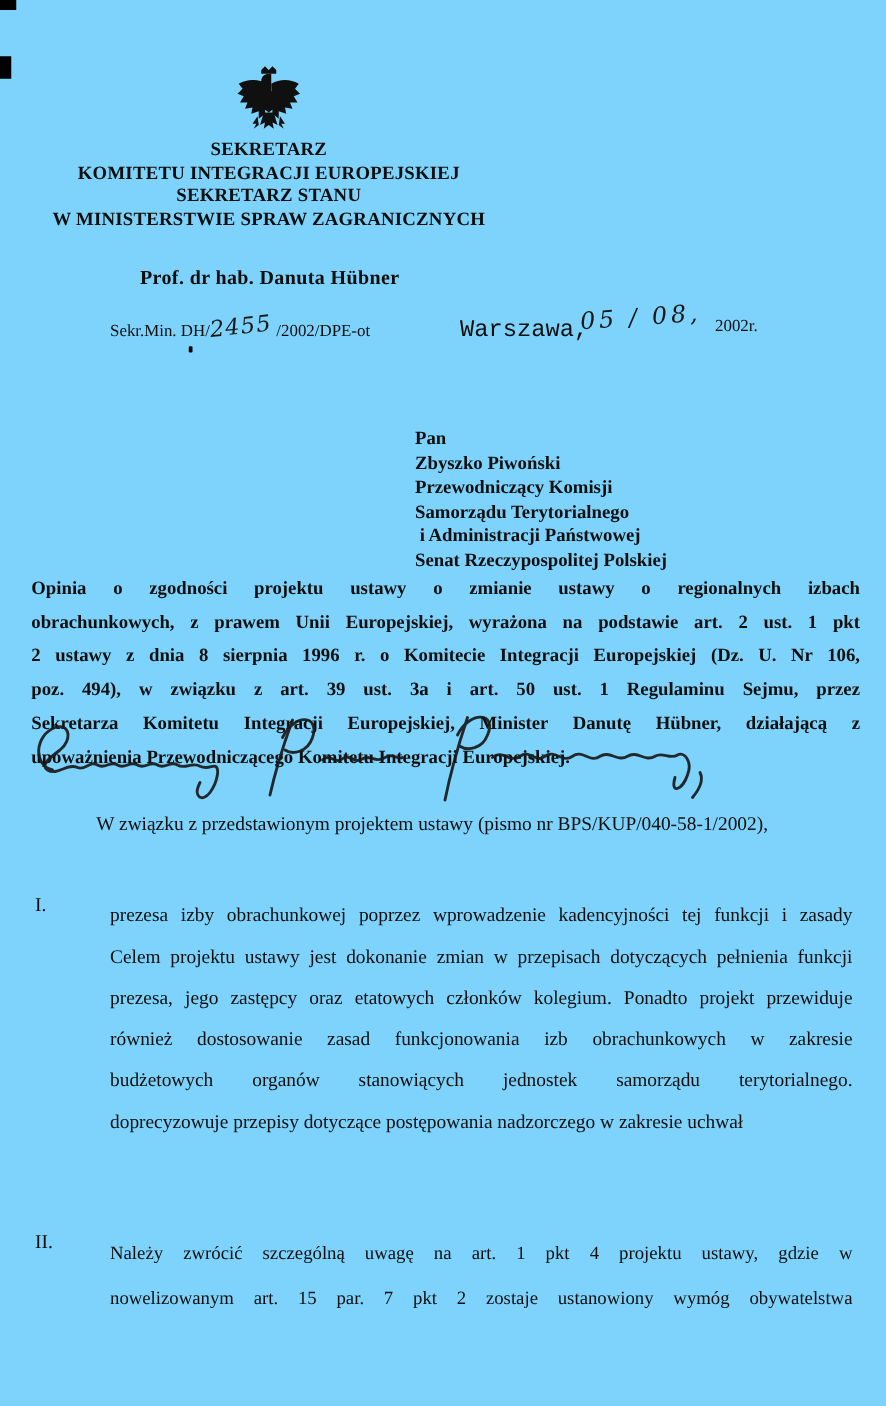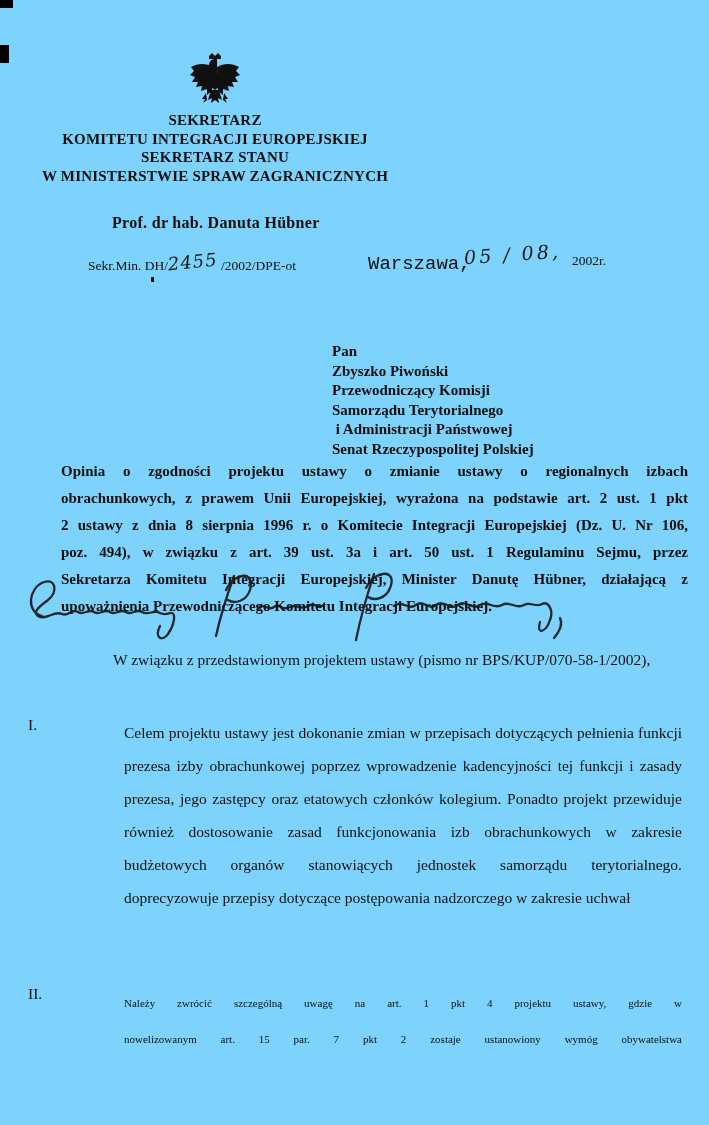--- a/index.html
+++ b/index.html
@@ -24,35 +24,35 @@
   .hand{font-family:"DejaVu Serif", serif;font-style:italic;color:#161616;}
   .hand-number{display:inline-block;font-size:18px;transform:rotate(-6deg) translateY(-2px);letter-spacing:1px;}
   .city{left:368px;top:253px;font-size:19px;font-family:Liberation Mono, monospace;}
   .hand-date{left:464px;top:243px;font-size:19px;letter-spacing:3px;transform:rotate(-4deg);}
   .year{left:572px;top:253px;font-size:13.5px;}
   .ink-dot{left:151px;top:277px;width:3px;height:5px;background:#000;border-radius:1px;}
   
   .addressee{left:332px;top:342px;}
   .addressee .tline{font-weight:bold;font-size:15px;line-height:19.5px;white-space:pre;}
   
-  .para .tline{text-align:justify;text-align-last:justify;margin-left:36px;}
+  .para .tline{text-align:justify;text-align-last:justify;}
   .para .tline:last-child{text-align-last:left;}
   .para.cont .tline:last-child{text-align-last:justify;}
   .subject{left:25px;top:458px;width:663px;}
   .subject .tline{font-weight:bold;font-size:15px;line-height:27px;}
   .intro{left:25px;top:641px;width:663px;}
   .intro .tline{font-size:15.5px;line-height:37px;}
   .intro .tline:first-child{text-indent:52px;}
   .section-label{font-size:15.5px;}
   .sec1-label{left:28px;top:716px;}
   .sec1-body{left:88px;top:716px;width:594px;}
   .sec1-body .tline{font-size:15.5px;line-height:33px;}
   .sec2-label{left:28px;top:985px;text-align:center;}
   .sec2-body{left:88px;top:985px;width:594px;}
-  .sec2-body .tline{font-size:11px;line-height:36px;}
+  .sec2-body .tline{font-size:15px;line-height:36px;}
   
   .greeting-svg{left:22px;top:568px;z-index:5;}
 </style>
 </head>
 <body>
 
 <div class="page">
 
   <div class="abs scan-mark" style="left:0;top:0;width:13px;height:8px;"></div>
   <div class="abs scan-mark" style="left:0;top:45px;width:9px;height:18px;"></div>
@@ -112,27 +112,27 @@
       <path d="M204 22 C214 2 234 4 228 22 C224 34 212 36 206 32"></path>
       <path d="M236 40 C242 34 246 44 252 39 C258 34 260 44 268 39 C274 35 278 43 286 38 C292 34 296 40 300 38"></path>
       <path d="M352 6 C344 30 338 52 334 72"></path>
       <path d="M344 20 C354 0 376 2 368 20 C364 31 352 33 346 29"></path>
       <path d="M372 38 C380 31 386 43 394 37 C402 31 406 43 414 37 C422 31 428 43 436 37 C444 31 450 43 458 37 C466 32 472 42 480 37 C488 32 494 42 502 37 C508 33 514 40 520 36 C526 33 532 42 528 52 C524 64 514 68 518 54"></path>
       <path d="M538 50 C541 56 537 64 532 70"></path>
     </g>
   </svg>
 
   <div class="abs para intro">
-      <div class="tline">W związku z przedstawionym  projektem ustawy (pismo nr BPS/KUP/070-58-1/2002),</div>
+      <div class="tline">W związku z przedstawionym  projektem ustawy (pismo nr BPS/KUP/040-58-1/2002),</div>
     </div>
 
   <div class="abs section-label sec1-label">I.</div>
   <div class="abs para sec1-body">
+      <div class="tline">prezesa izby obrachunkowej poprzez wprowadzenie kadencyjności tej funkcji i zasady</div>
       <div class="tline">Celem projektu ustawy jest dokonanie zmian w przepisach dotyczących pełnienia funkcji</div>
-      <div class="tline">prezesa izby obrachunkowej poprzez wprowadzenie kadencyjności tej funkcji i zasady</div>
       <div class="tline">prezesa, jego zastępcy oraz etatowych członków kolegium. Ponadto projekt przewiduje</div>
       <div class="tline">również dostosowanie zasad funkcjonowania izb obrachunkowych w zakresie</div>
       <div class="tline">budżetowych organów stanowiących jednostek samorządu terytorialnego.</div>
       <div class="tline">doprecyzowuje przepisy dotyczące postępowania nadzorczego w zakresie uchwał</div>
     </div>
 
   <div class="abs section-label sec2-label">II.</div>
   <div class="abs para cont sec2-body">
       <div class="tline">Należy zwrócić szczególną uwagę na art. 1 pkt 4 projektu ustawy, gdzie w</div>
       <div class="tline">nowelizowanym art. 15 par. 7 pkt 2 zostaje ustanowiony wymóg obywatelstwa</div>

